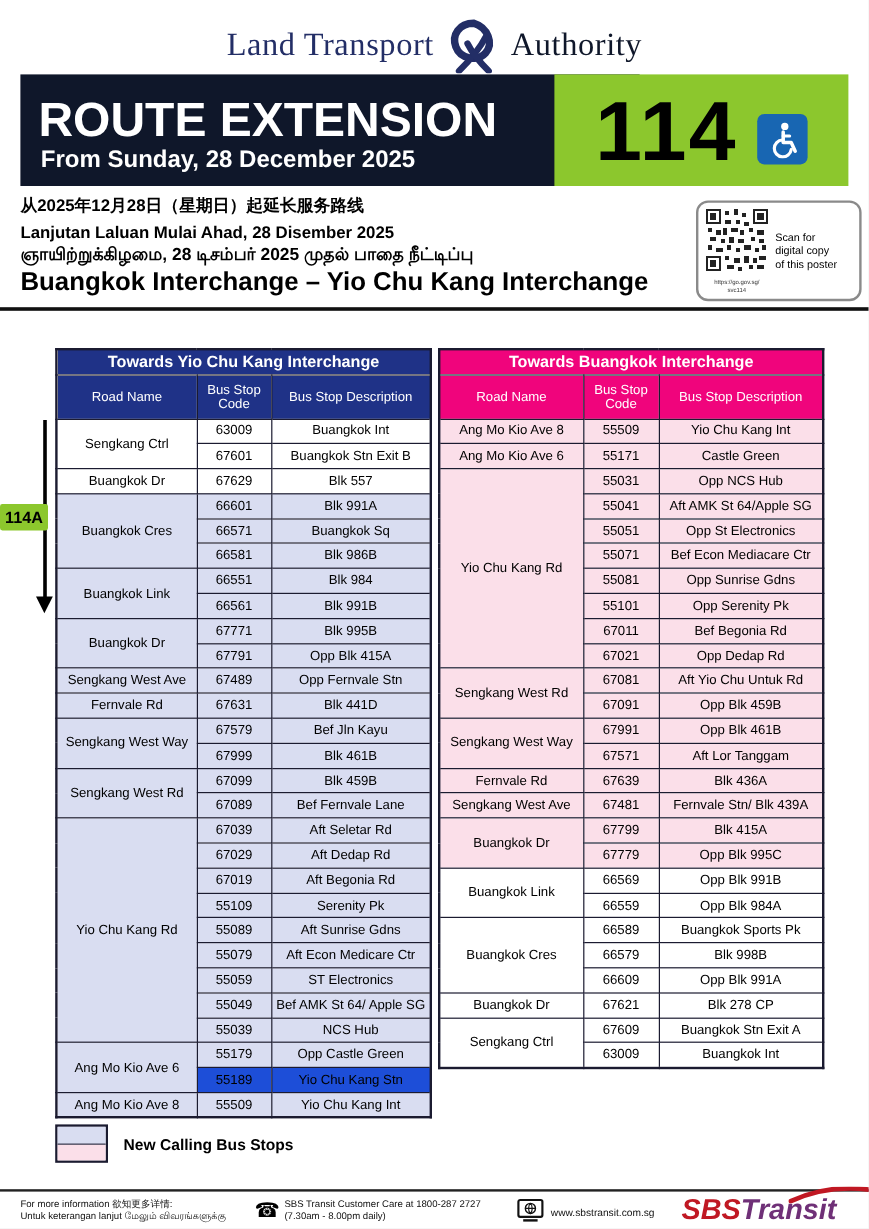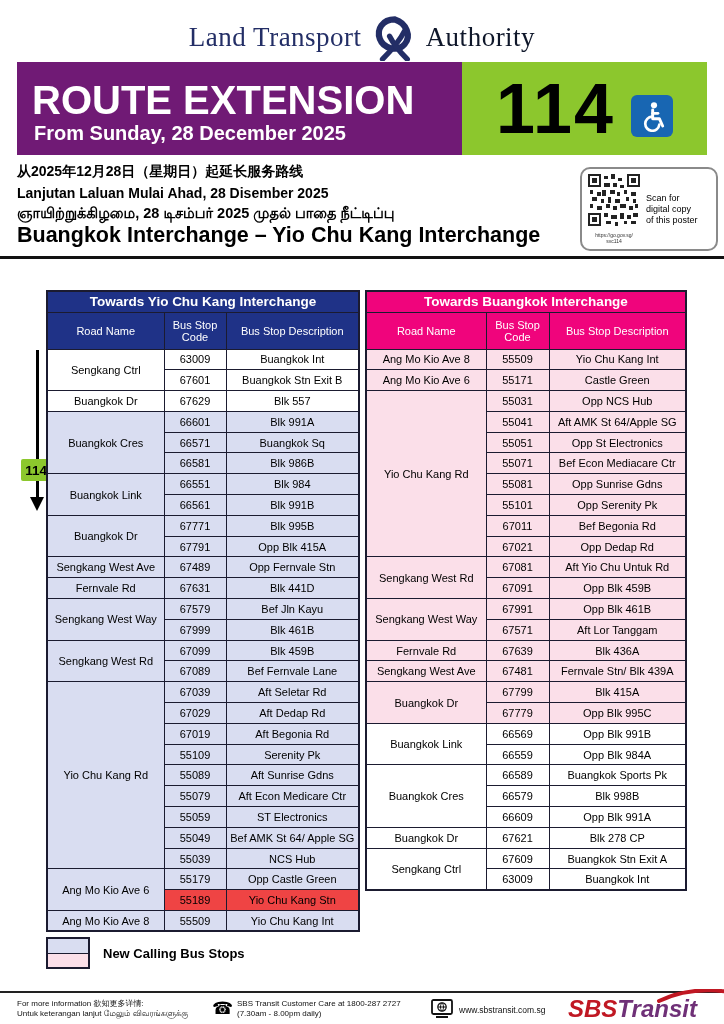--- a/index.html
+++ b/index.html
@@ -10,21 +10,21 @@
   }
   
   .lta-logo { position:absolute; top:12px; left:0; width:724px; height:50px;
     display:flex; align-items:center; justify-content:center; gap:4px;
     font-family:"Liberation Serif", serif; }
   .lta-land { font-size:27px; color:#232E66; letter-spacing:0.5px; }
   .lta-auth { font-size:27px; color:#0f172a; letter-spacing:0.5px; }
   .lta-ribbon { margin:0 2px; position:relative; top:3px; }
   
   .banner { position:absolute; left:17px; top:62px; width:516px; height:93px;
-    background:#701a75; color:#fff; }
+    background:#0f172a; color:#fff; }
   .banner-title { position:absolute; left:15px; top:16px; font-size:40px; font-weight:bold; letter-spacing:0; }
   .banner-sub { position:absolute; left:17px; bottom:10px; font-size:20px; font-weight:bold; }
   .svc-box { position:absolute; left:462px; top:62px; width:245px; height:93px;
     background:#8CC72D; display:flex; align-items:center; justify-content:center; gap:16px; }
   .svc-num { font-size:70px; font-weight:bold; color:#000; line-height:1; letter-spacing:2px; }
   .wheelchair { width:42px; height:42px; background:#1866B2; border-radius:6px;
     display:flex; align-items:center; justify-content:center; margin-top:14px; }
   
   .langs { position:absolute; left:17px; top:163px; }
   .lang-line { font-size:14px; font-weight:bold; margin-bottom:4px; }
@@ -47,23 +47,23 @@
   tr.colhead-row { height:37px; }
   th.col { color:#fff; font-size:11px; font-weight:normal; }
   table.bus tr.data { height:20.8px; }
   table.bus td { font-size:11px; text-align:center; vertical-align:middle; line-height:12px; }
   #table-left { left:46px; top:290px; }
   #table-right { left:365px; top:290px; }
   
   .arrow-line { position:absolute; left:36px; top:350px; width:3px; height:148px; background:#000; }
   .arrow-head { position:absolute; left:30px; top:497px; width:0; height:0;
     border-left:7px solid transparent; border-right:7px solid transparent; border-top:14px solid #000; }
-  .badge-114a { position:absolute; left:21px; top:420px; width:40px; height:22px;
+  .badge-114a { position:absolute; left:0; top:420px; width:40px; height:22px;
     background:#8CC72D; color:#000; font-size:13.5px; font-weight:bold;
-    display:flex; align-items:center; justify-content:center; border-radius:2px;margin-top:39px; }
+    display:flex; align-items:center; justify-content:center; border-radius:2px; }
   
   .legend { position:absolute; left:46px; top:937px; display:flex; align-items:center; gap:13px; }
   .legend-swatch { width:40px; height:28px; border:2px solid #1b1b30; display:flex; flex-direction:column; }
   .legend-swatch .half1 { flex:1; background:#D9DDF1; border-bottom:1px solid #1b1b30; }
   .legend-swatch .half2 { flex:1; background:#FBDFE9; }
   .legend-label { font-size:13px; font-weight:bold; }
   
   .foot-rule { position:absolute; left:0; top:991px; width:724px; height:2px; background:#222; }
   .foot-info { position:absolute; left:17px; top:999px; font-size:8px; line-height:10px; color:#111; }
   .foot-phone-icon { position:absolute; left:212px; top:998px; font-size:17px; color:#000; }
@@ -310,21 +310,21 @@
         </tr>
         <tr class="data" style="background:#D9DDF1">
           <td class="code">55039</td>
           <td class="desc">NCS Hub</td>
         </tr>
         <tr class="data" style="background:#D9DDF1">
           <td class="road" rowspan="2">Ang Mo Kio Ave 6</td>
           <td class="code">55179</td>
           <td class="desc">Opp Castle Green</td>
         </tr>
-        <tr class="data" style="background:#ef4444">
+        <tr class="data" style="background:#1d4ed8">
           <td class="code">55189</td>
           <td class="desc">Yio Chu Kang Stn</td>
         </tr>
         <tr class="data" style="background:#D9DDF1">
           <td class="road" rowspan="1">Ang Mo Kio Ave 8</td>
           <td class="code">55509</td>
           <td class="desc">Yio Chu Kang Int</td>
         </tr>
       </tbody>
   </table>

